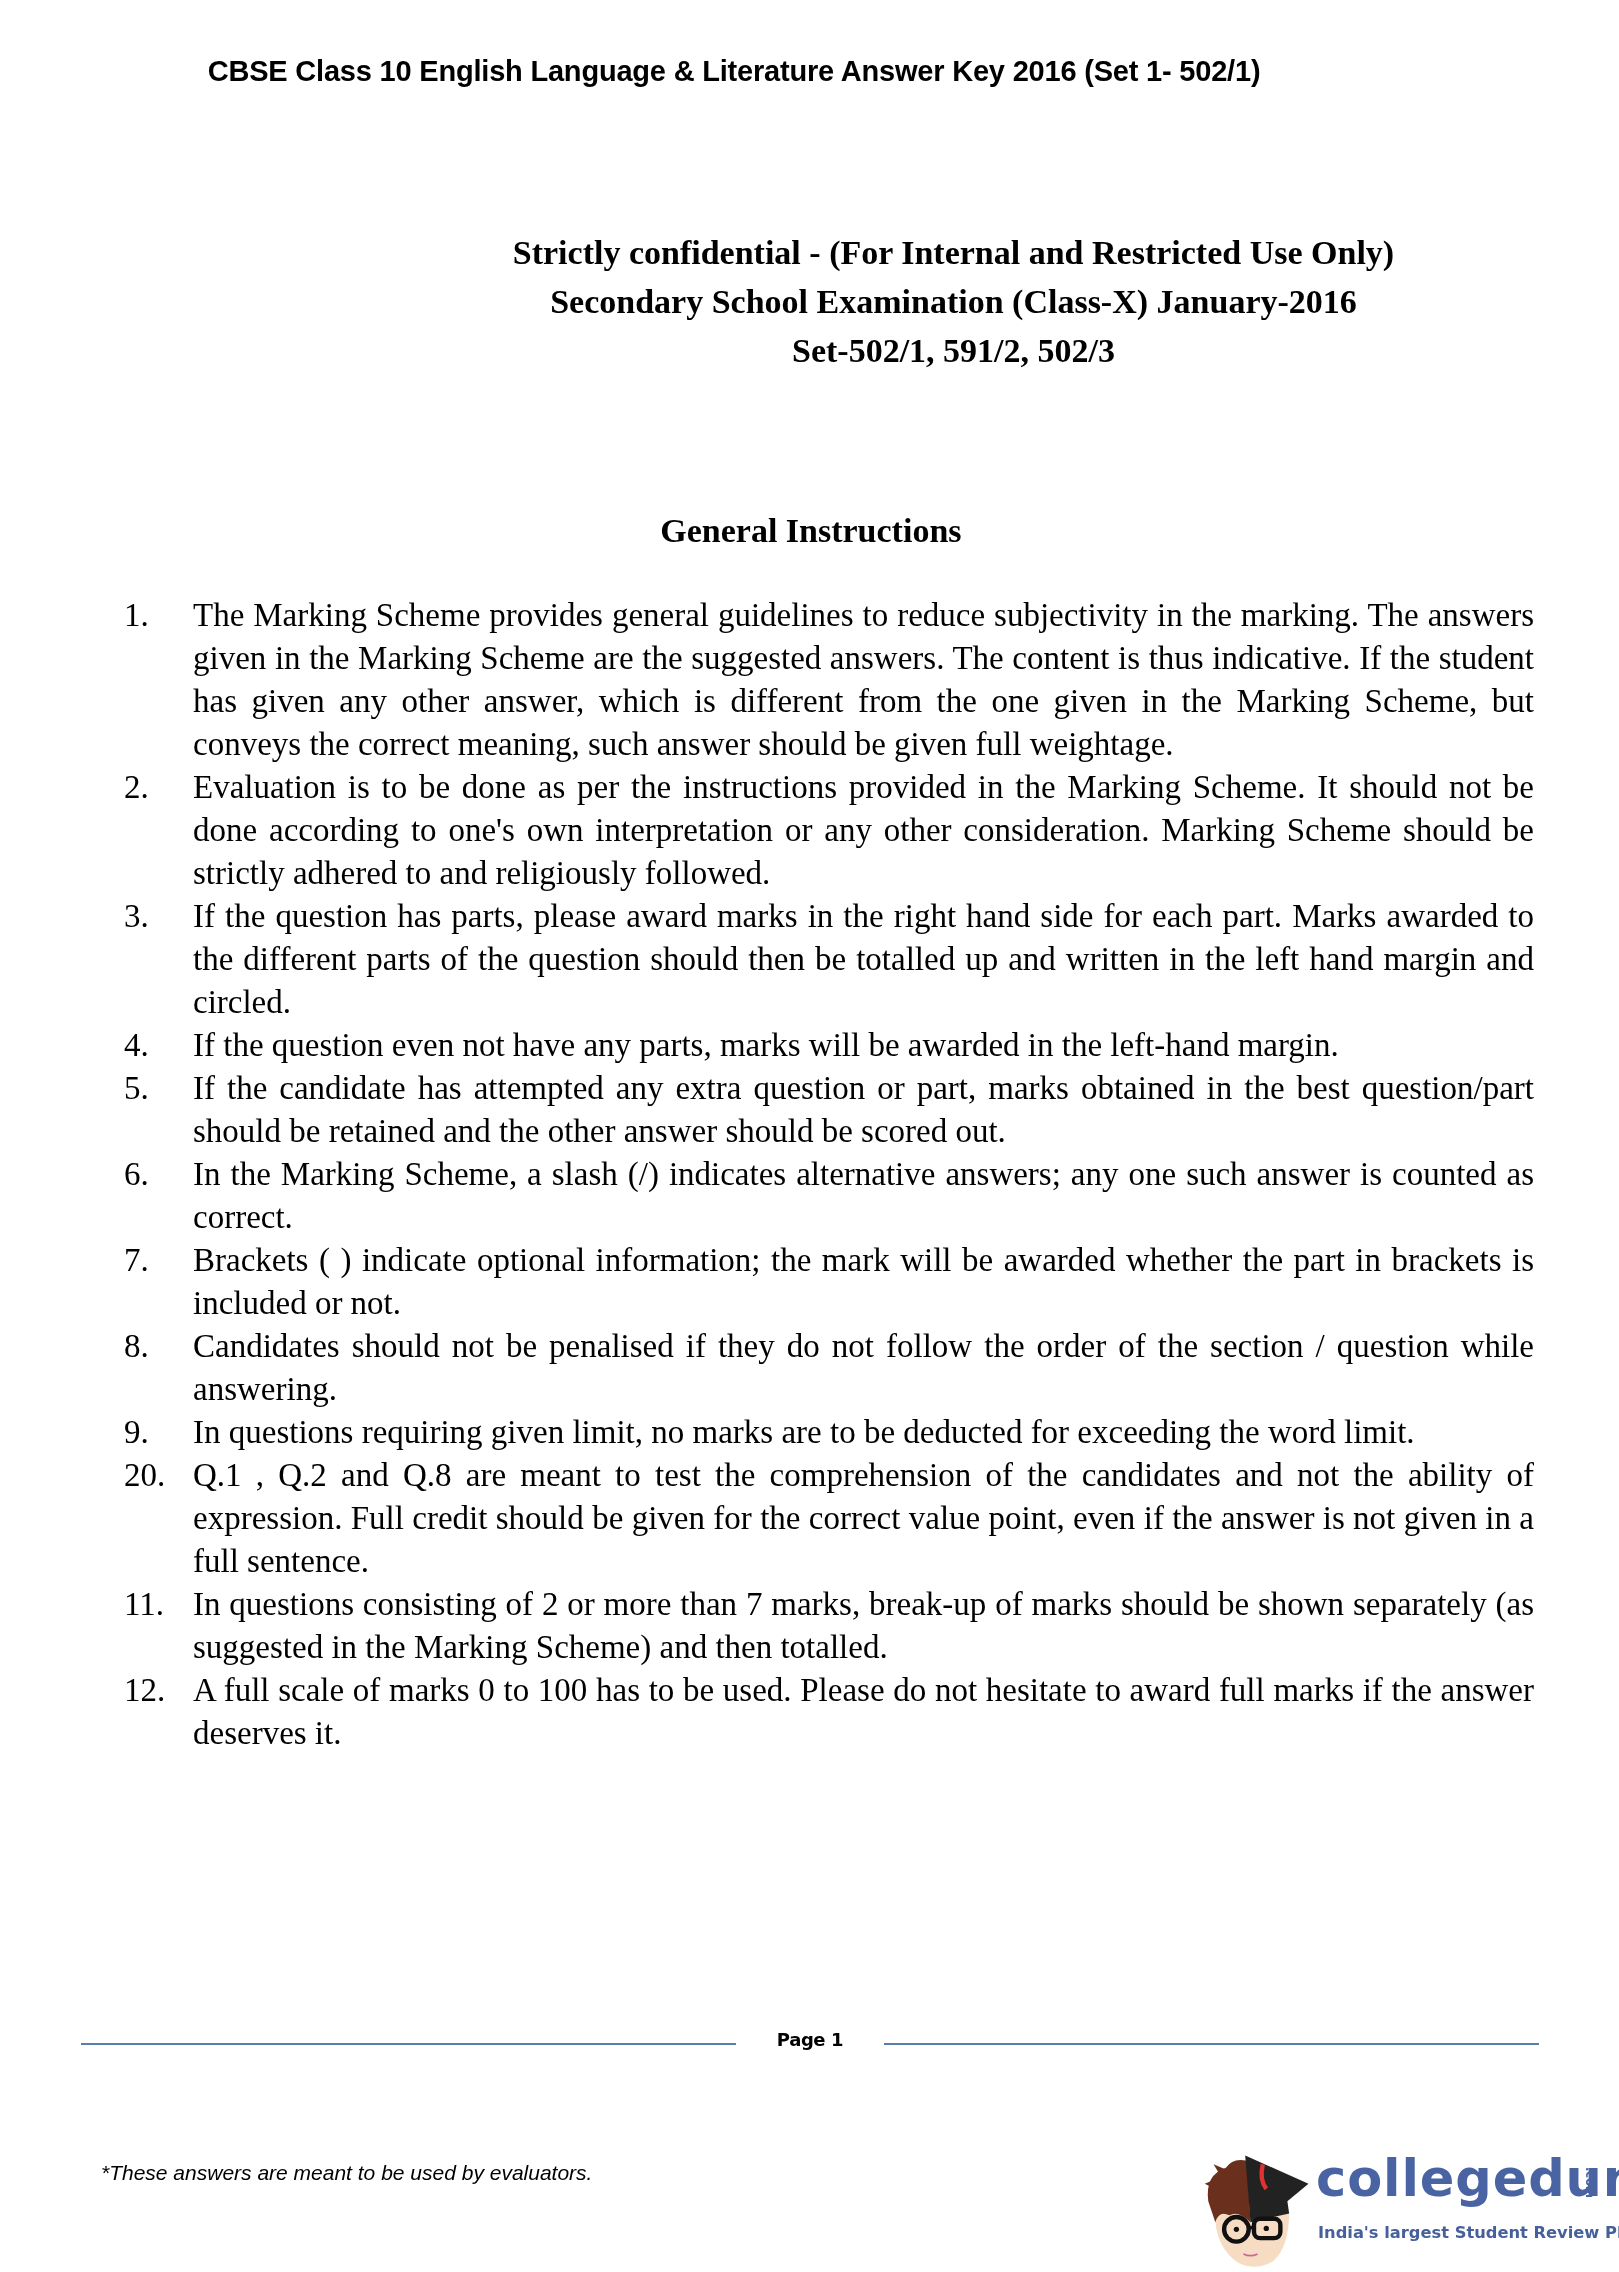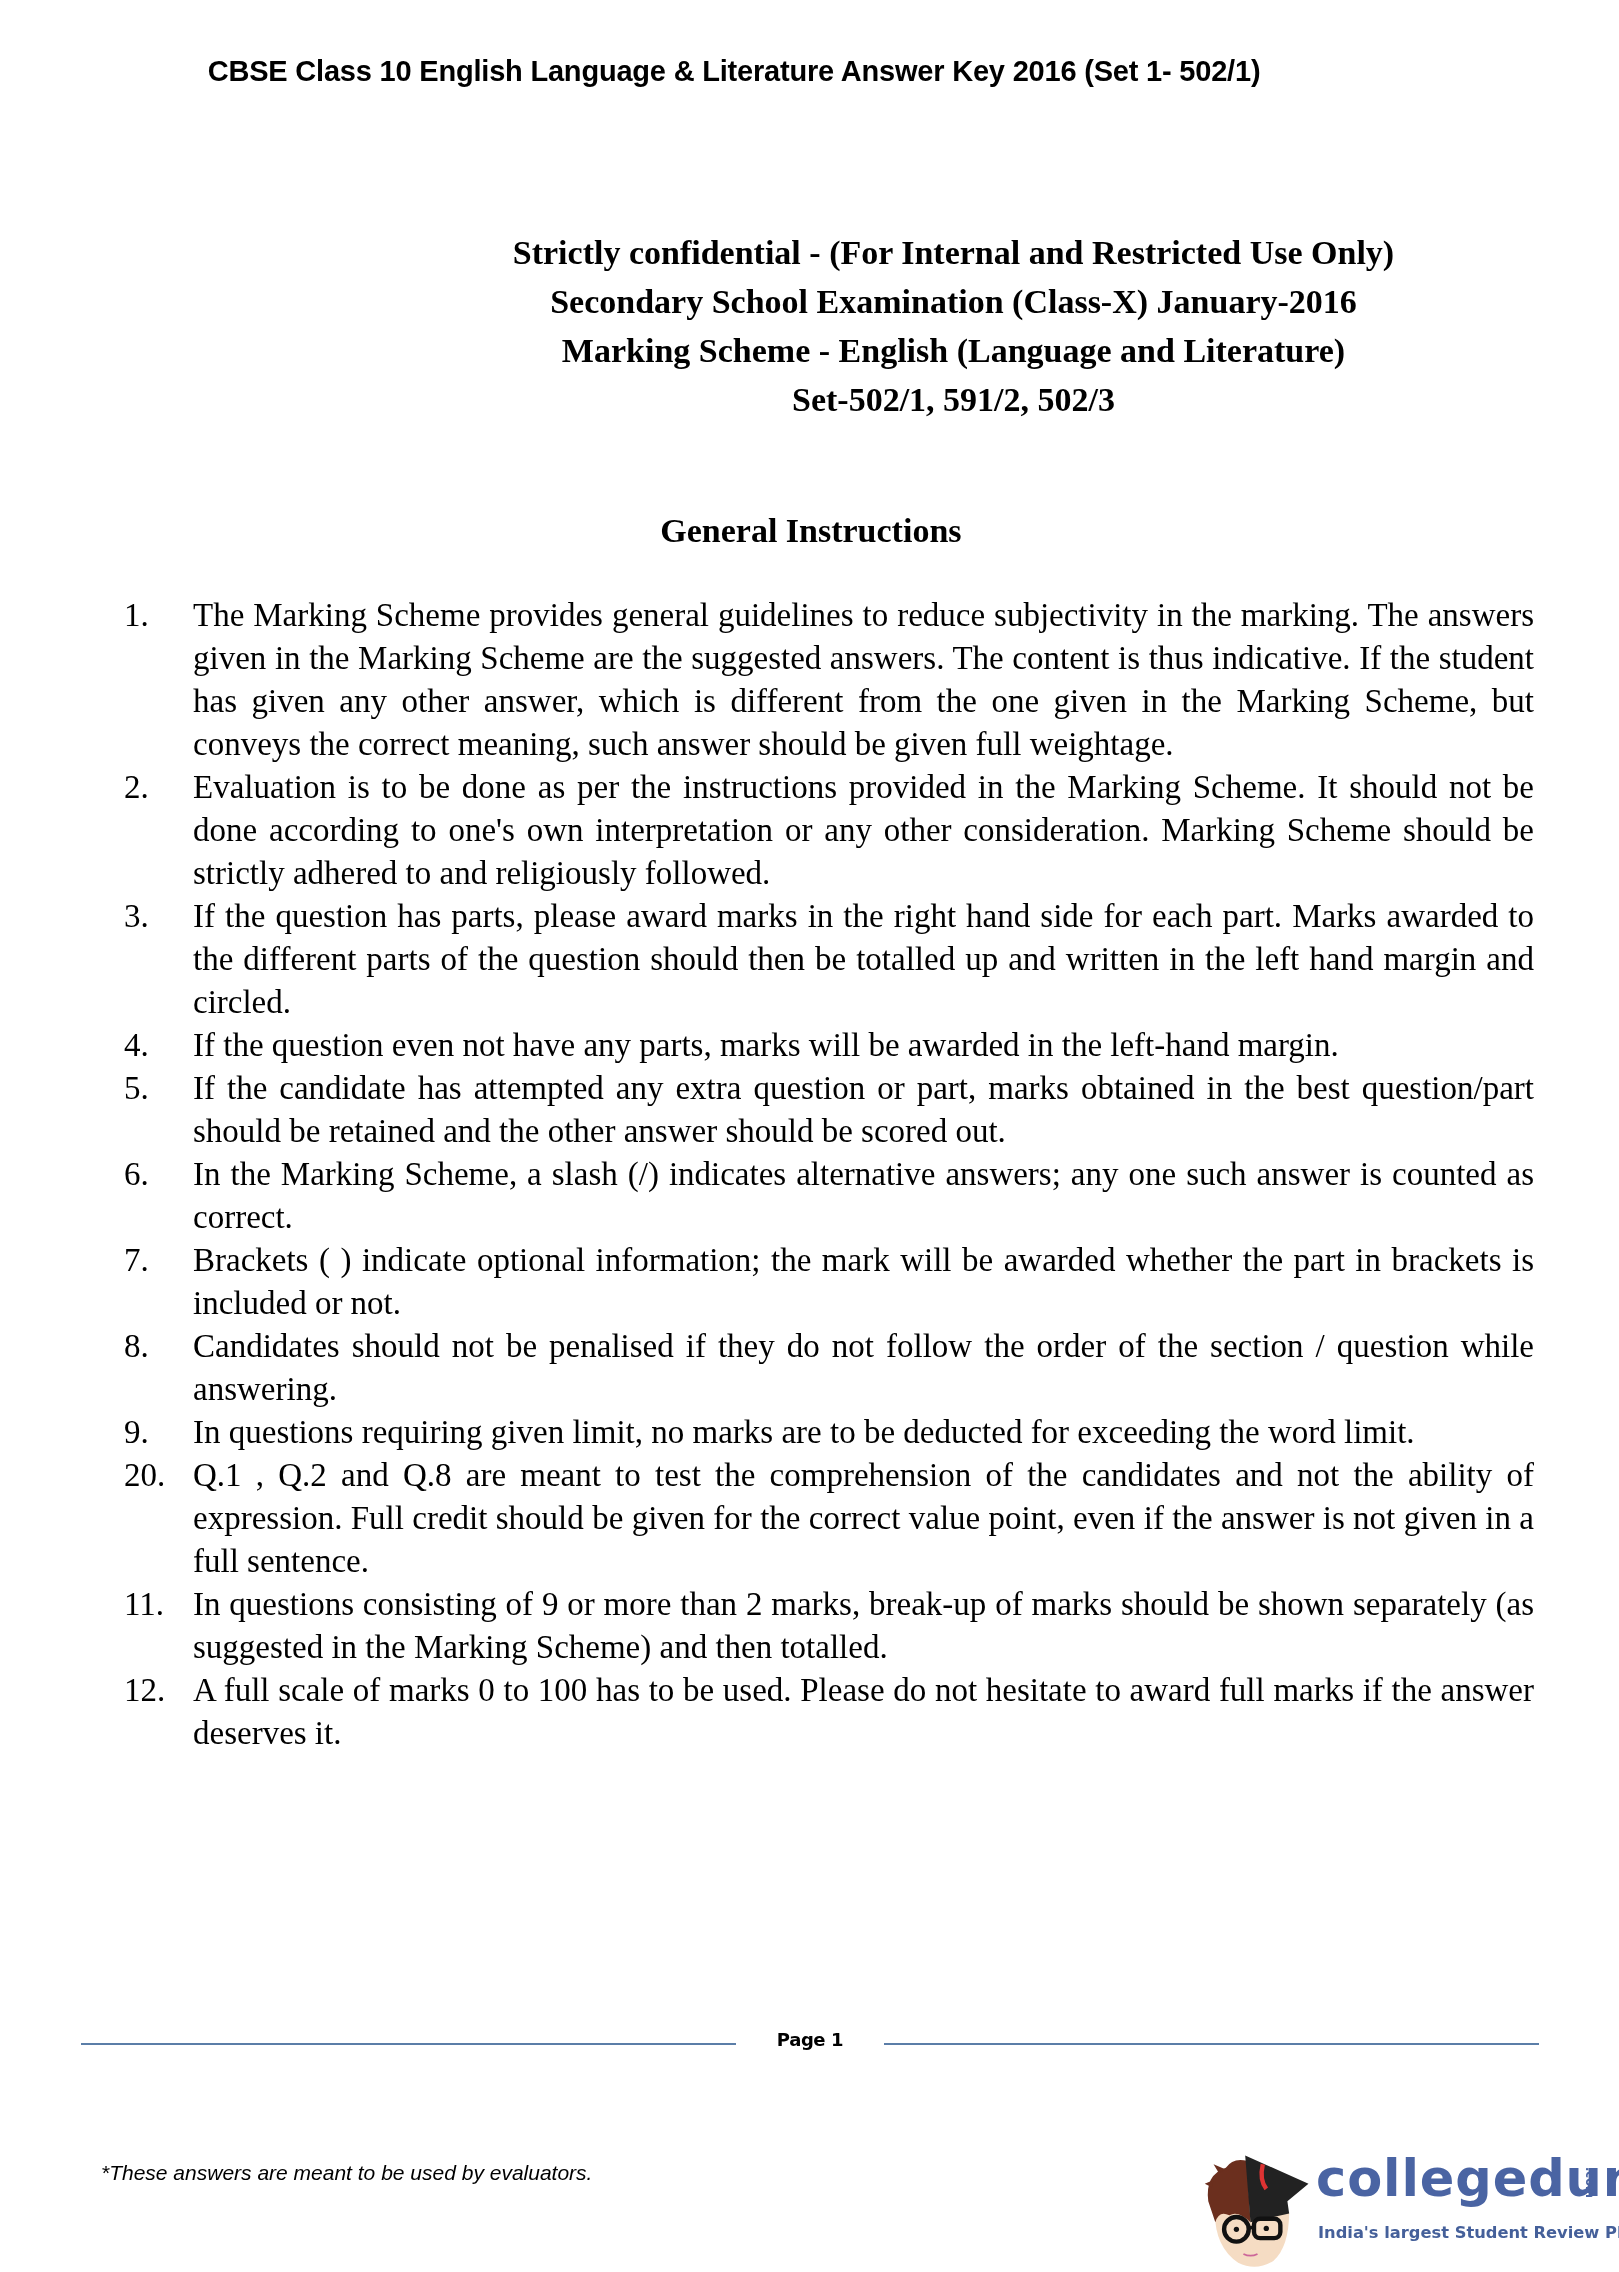--- a/index.html
+++ b/index.html
@@ -156,38 +156,37 @@
     }
   </style>
 </head>
 <body>
 
 <div class="top-banner">CBSE Class 10 English Language &amp; Literature Answer Key 2016 (Set 1- 502/1)</div>
 
 <div class="header-block">
   <div>Strictly confidential - (For Internal and Restricted Use Only)</div>
   <div>Secondary School Examination (Class-X) January-2016</div>
-  <div>Marking Scheme - English (Language and Literature)</div>
   <div>Set-502/1, 591/2, 502/3</div>
 </div>
 
 <div class="section-title">General Instructions</div>
 
 <ol class="instructions">
   <li><span class="num">1.</span><span>The Marking Scheme provides   general guidelines to reduce subjectivity in the marking. The answers given in the Marking Scheme are the suggested answers.  The content is thus indicative.  If the student has given any other answer, which is different from the one given in the Marking Scheme, but conveys the correct meaning, such answer should be given full weightage.</span></li>
   <li><span class="num">2.</span><span>Evaluation is to be done as per the instructions provided in the Marking Scheme. It should not be done according to one's own interpretation or any other consideration. Marking Scheme should be strictly adhered to and religiously followed.</span></li>
   <li><span class="num">3.</span><span>If the question has parts, please award marks in the right hand side for each part.  Marks awarded to the different parts of the question should then be totalled up and written in the left hand margin and circled.</span></li>
   <li><span class="num">4.</span><span>If the question even not have any parts, marks will be awarded in the left-hand margin.</span></li>
   <li><span class="num">5.</span><span>If the candidate has attempted any extra question or part, marks obtained in the best question/part should be retained and the other answer should be scored out.</span></li>
   <li><span class="num">6.</span><span>In the Marking Scheme, a slash (/) indicates alternative answers; any one such answer is counted as correct.</span></li>
   <li><span class="num">7.</span><span>Brackets ( ) indicate optional information; the mark will be awarded whether the part in brackets is included or not.</span></li>
   <li><span class="num">8.</span><span>Candidates should not be penalised if they do not follow the order of the section / question while answering.</span></li>
   <li><span class="num">9.</span><span>In questions requiring given limit, no marks are to be deducted for exceeding the word limit.</span></li>
   <li><span class="num">20.</span><span>Q.1 , Q.2 and Q.8 are  meant  to  test  the  comprehension  of  the  candidates  and  not the  ability  of  expression.  Full credit should be given for the correct value point, even if the answer is not given in a full sentence.</span></li>
-  <li><span class="num">11.</span><span>In questions consisting of 9 or more than 2 marks, break-up of marks should be shown separately (as suggested in the Marking Scheme) and then totalled.</span></li>
+  <li><span class="num">11.</span><span>In questions consisting of 2 or more than 7 marks, break-up of marks should be shown separately (as suggested in the Marking Scheme) and then totalled.</span></li>
   <li><span class="num">12.</span><span>A full scale of marks 0 to 100 has to be used.  Please do not hesitate to award full marks if the answer deserves it.</span></li>
 </ol>
 
 <div class="footer-rule">
   <div class="line-left"></div>
   <div class="page-label">Page 1</div>
   <div class="line-right"></div>
 </div>
 
 <div class="disclaimer">*These answers are meant to be used by evaluators.</div>

